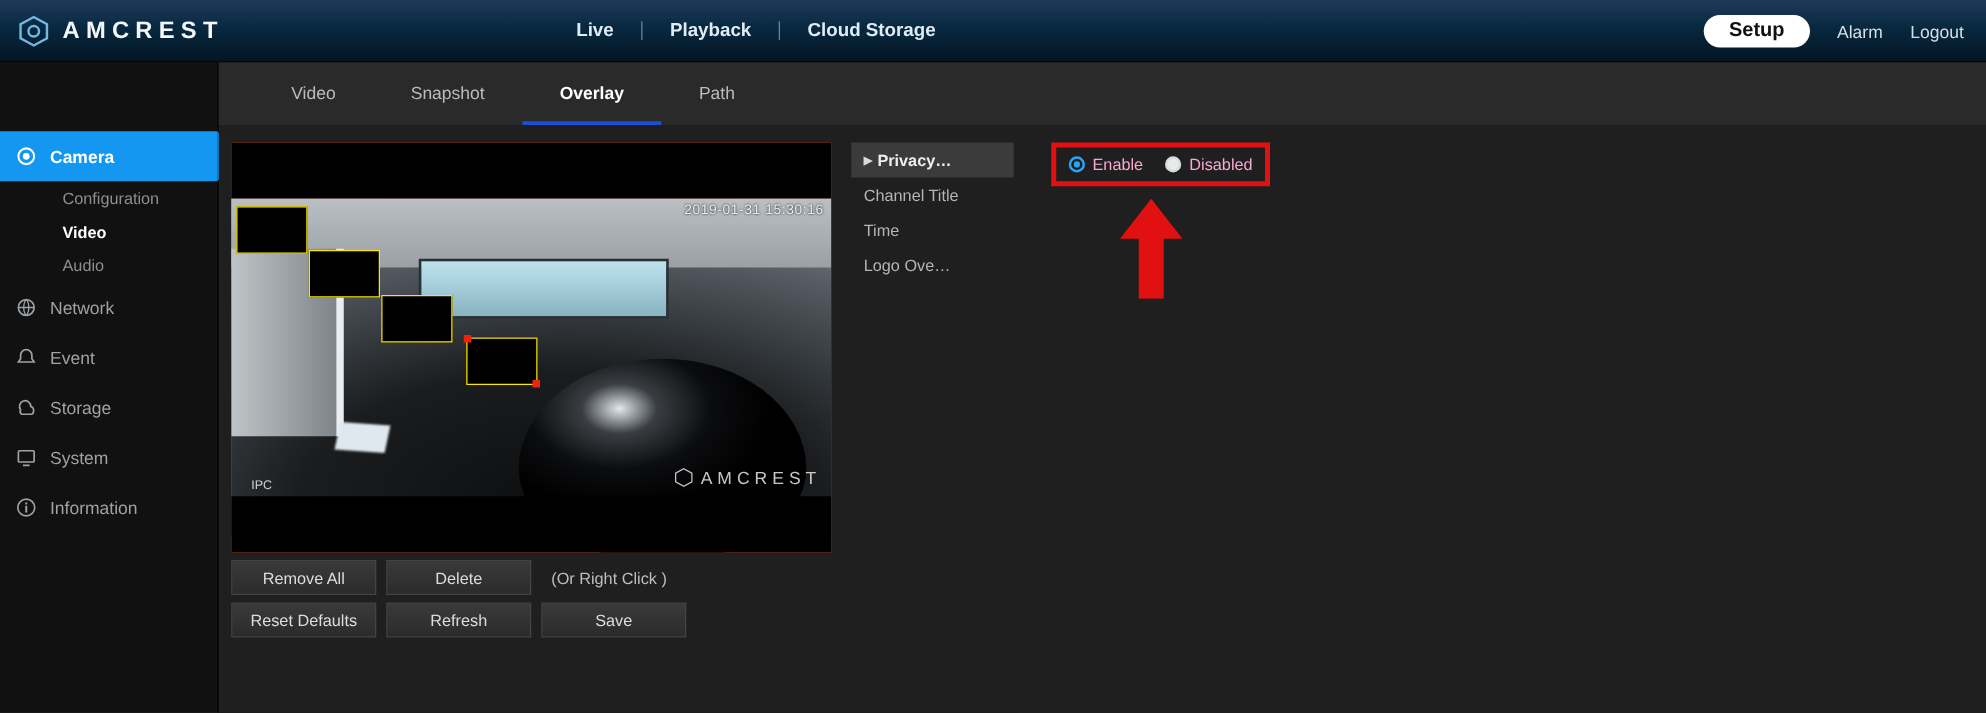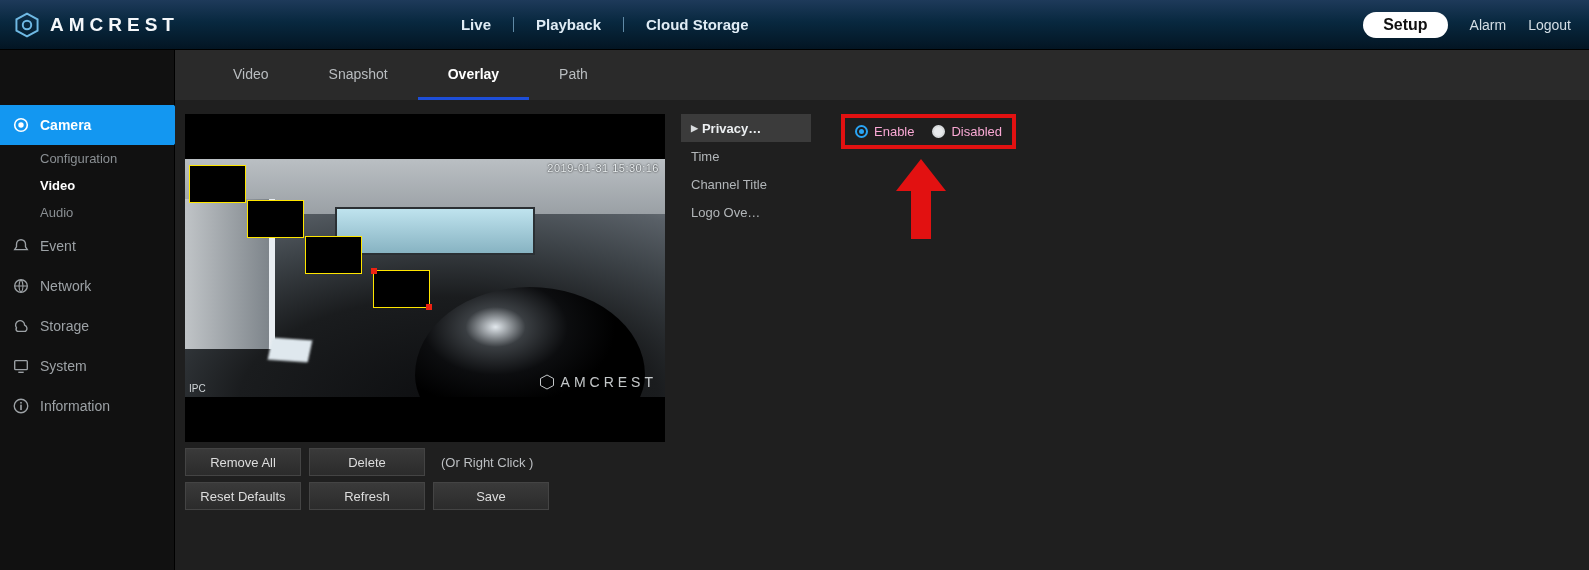--- a/index.html
+++ b/index.html
@@ -40,21 +40,21 @@
   }
   .side-item.active {
     background: #1397f1; color: #fff; font-weight: 700;
     position: relative;
   }
   .side-item.active::after {
     content: ""; position: absolute; right: -14px; top: 0;
     border-top: 20px solid transparent; border-bottom: 20px solid transparent;
     border-left: 14px solid #1397f1;
   }
-  .side-sub { padding-left: 40px; height: 27px; display: flex; align-items: center; font-size: 13px; color: #8a8f93; cursor: pointer; }
+  .side-sub { padding-left: 50px; height: 27px; display: flex; align-items: center; font-size: 13px; color: #8a8f93; cursor: pointer; }
   .side-sub.current { color: #fff; font-weight: 600; }
   .side-icon { width: 18px; height: 18px; display: inline-flex; align-items: center; justify-content: center; flex-shrink: 0; }
 
   
   .content { flex: 1; background: #1f1f1f; position: relative; }
 
   .subtabs {
     height: 50px; background: #2a2a2a; display: flex; align-items: center;
     padding-left: 28px; gap: 0;
   }
@@ -75,21 +75,21 @@
     position: absolute; left: 0; top: 45px; width: 480px; height: 270px;
     background:
       radial-gradient(600px 300px at 55% 90%, #0d0e10 0%, #1a1c1e 35%, #3d4348 55%, #596067 70%, #8c9399 85%);
   }
   .ceiling { position: absolute; left: 0; top: 0; width: 100%; height: 55px; background: linear-gradient(180deg,#babfc3 0%, #9aa0a5 100%); }
   .wall-left { position: absolute; left: 0; top: 40px; width: 90px; height: 150px; background: linear-gradient(90deg,#c0c4c7,#7e858b); border-right: 6px solid #e9eef2; }
   .windows { position: absolute; left: 150px; top: 48px; width: 200px; height: 48px; background: linear-gradient(180deg,#bfe3ee,#87b3c2); border: 2px solid #2b3034; }
   .dome { position: absolute; left: 230px; top: 128px; width: 230px; height: 160px; border-radius: 50% 50% 45% 45% / 55% 55% 45% 45%; background: radial-gradient(120px 80px at 35% 25%, #e2e8ed 0%, #3a3e42 25%, #0c0d0f 60%, #000 100%); }
   .reflection { position: absolute; left: 85px; top: 180px; width: 40px; height: 22px; background: #dfe8ee; transform: skew(-12deg,4deg); filter: blur(1px); }
   .timestamp { position: absolute; right: 6px; top: 48px; color: #e8edef; font-size: 11px; letter-spacing: .5px; text-shadow: 0 0 2px #000; }
-  .ipc { position: absolute; left: 4px; bottom: 48px; color: #cfd4d7; font-size: 10px; }
+  .ipc { position: absolute; left: 16px; bottom: 48px; color: #cfd4d7; font-size: 10px; }
   .amwm { position: absolute; right: 8px; bottom: 52px; color: #e6eaec; font-size: 14px; letter-spacing: 4px; opacity: .85; display:flex; align-items:center; gap:6px;}
   .mask {
     position: absolute; background: #000; border: 1px solid #ffe600;
   }
   .mask.sel { border-color: #ffe600; }
   .mask.sel::before, .mask.sel::after { content:""; position:absolute; width:6px; height:6px; background:#e21; }
   .mask.sel::before { left:-3px; top:-3px; }
   .mask.sel::after { right:-3px; bottom:-3px; }
   .btnrow { display: flex; gap: 8px; margin-top: 6px; align-items: center; }
   .btnrow.second { margin-top: 6px; }
@@ -161,33 +161,33 @@
       </span>
       <span>Camera</span>
     </div>
     <div class="side-sub">Configuration</div>
     <div class="side-sub current">Video</div>
     <div class="side-sub">Audio</div>
 
     <div class="side-item">
       <span class="side-icon">
         <svg viewBox="0 0 20 20" width="18" height="18">
-            <path d="M10 3c-3 0-5 2.4-5 5v3l-2 3h14l-2-3V8c0-2.6-2-5-5-5z" fill="none" stroke="#9da2a6" stroke-width="1.5"></path>
-          </svg>
-      </span>
-      <span>Event</span>
-    </div>
-    <div class="side-item">
-      <span class="side-icon">
-        <svg viewBox="0 0 20 20" width="18" height="18">
             <circle cx="10" cy="10" r="7" fill="none" stroke="#9da2a6" stroke-width="1.5"></circle>
             <path d="M3 10h14M10 3c3 3 3 11 0 14M10 3c-3 3-3 11 0 14" fill="none" stroke="#9da2a6" stroke-width="1.2"></path>
           </svg>
       </span>
       <span>Network</span>
+    </div>
+    <div class="side-item">
+      <span class="side-icon">
+        <svg viewBox="0 0 20 20" width="18" height="18">
+            <path d="M10 3c-3 0-5 2.4-5 5v3l-2 3h14l-2-3V8c0-2.6-2-5-5-5z" fill="none" stroke="#9da2a6" stroke-width="1.5"></path>
+          </svg>
+      </span>
+      <span>Event</span>
     </div>
     <div class="side-item">
       <span class="side-icon">
         <svg viewBox="0 0 20 20" width="18" height="18">
             <path d="M5 12a5 5 0 1 1 9-3 4 4 0 0 1 1 7H6a3 3 0 0 1-1-4z" fill="none" stroke="#9da2a6" stroke-width="1.5"></path>
           </svg>
       </span>
       <span>Storage</span>
     </div>
     <div class="side-item">
@@ -255,22 +255,22 @@
         </div>
         <div class="btnrow second">
           <button class="btn">Reset Defaults</button>
           <button class="btn">Refresh</button>
           <button class="btn">Save</button>
         </div>
       </div>
 
       <div class="ov-col">
         <div class="ov-item active">Privacy…</div>
+        <div class="ov-item">Channel Title</div>
         <div class="ov-item">Time</div>
-        <div class="ov-item">Channel Title</div>
         <div class="ov-item">Logo Ove…</div>
       </div>
 
       <div class="radio-col">
         <div class="red-box">
           <label class="radio selected">
             <span class="circ"></span>
             <span>Enable</span>
           </label>
           <label class="radio plain">

